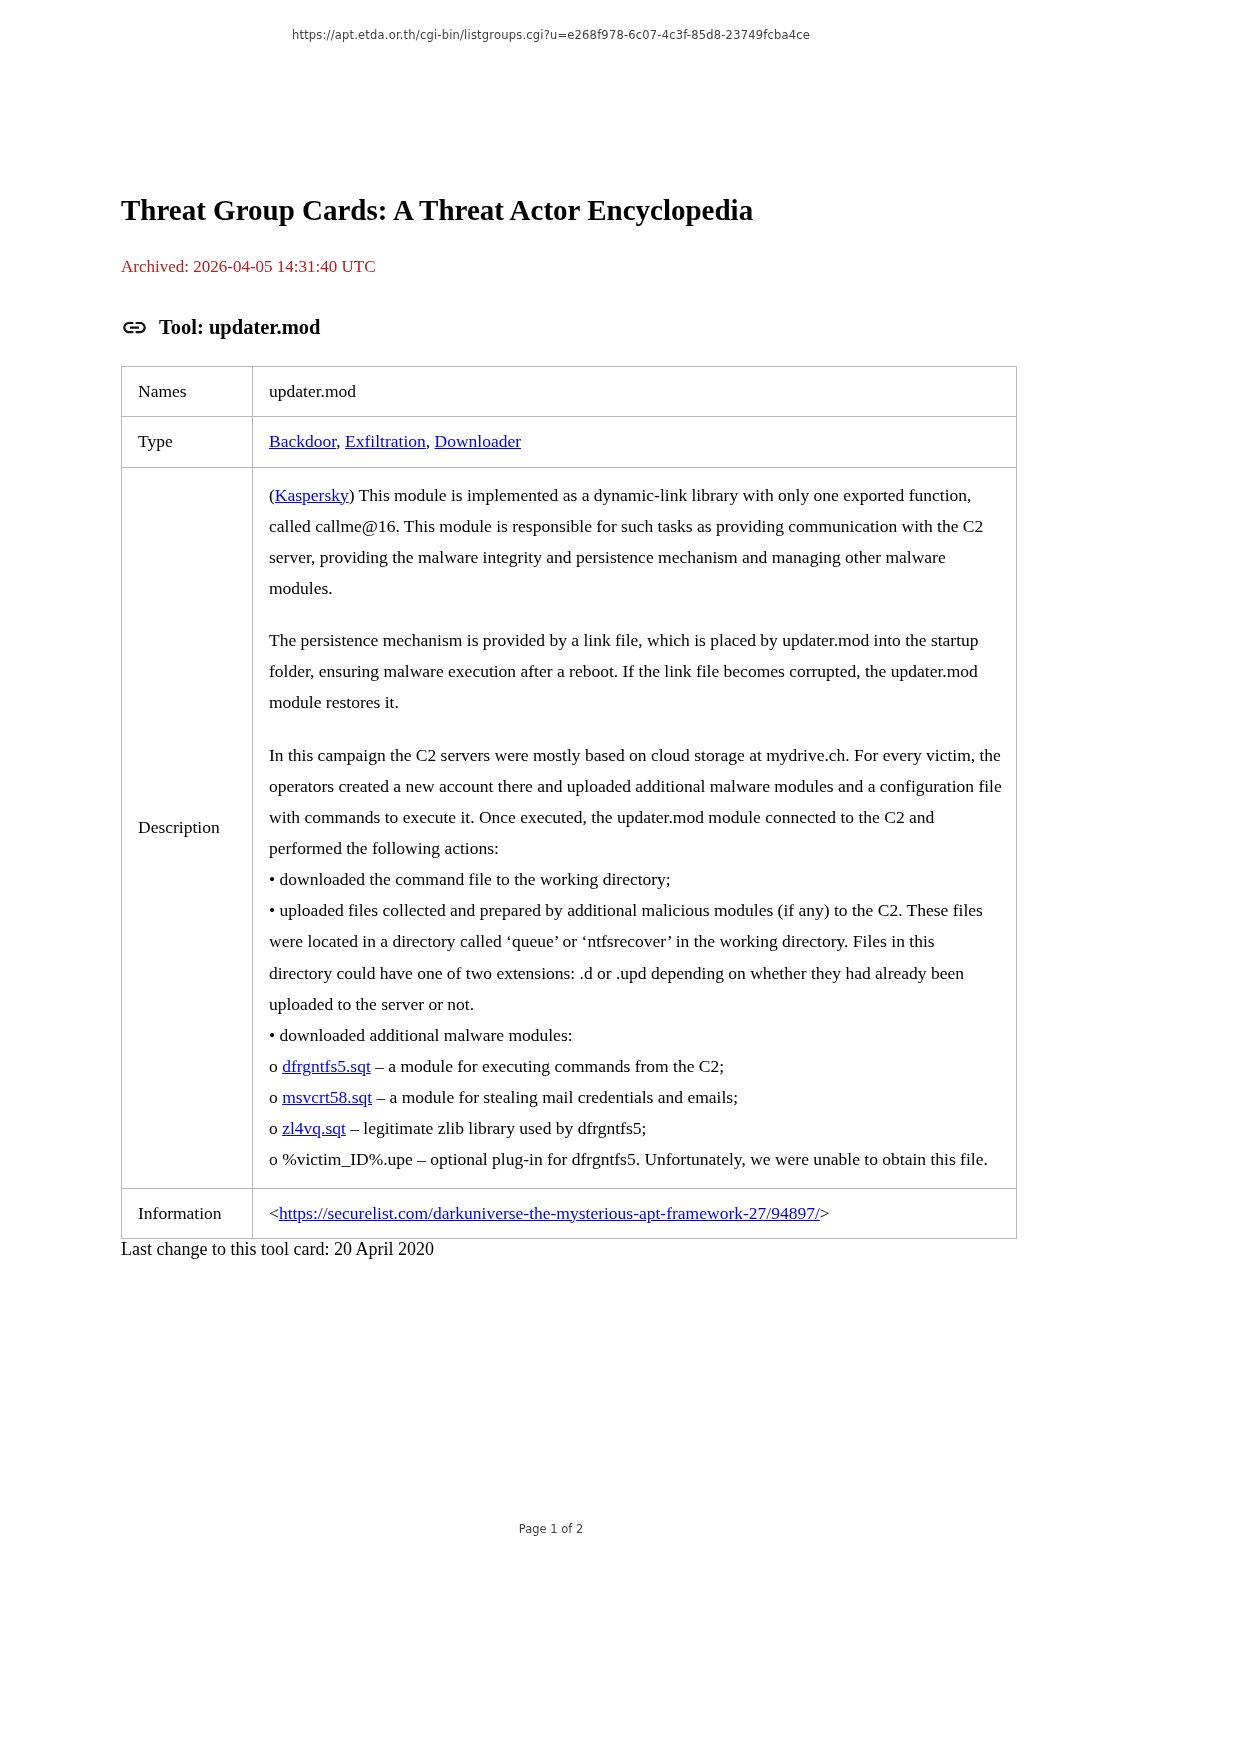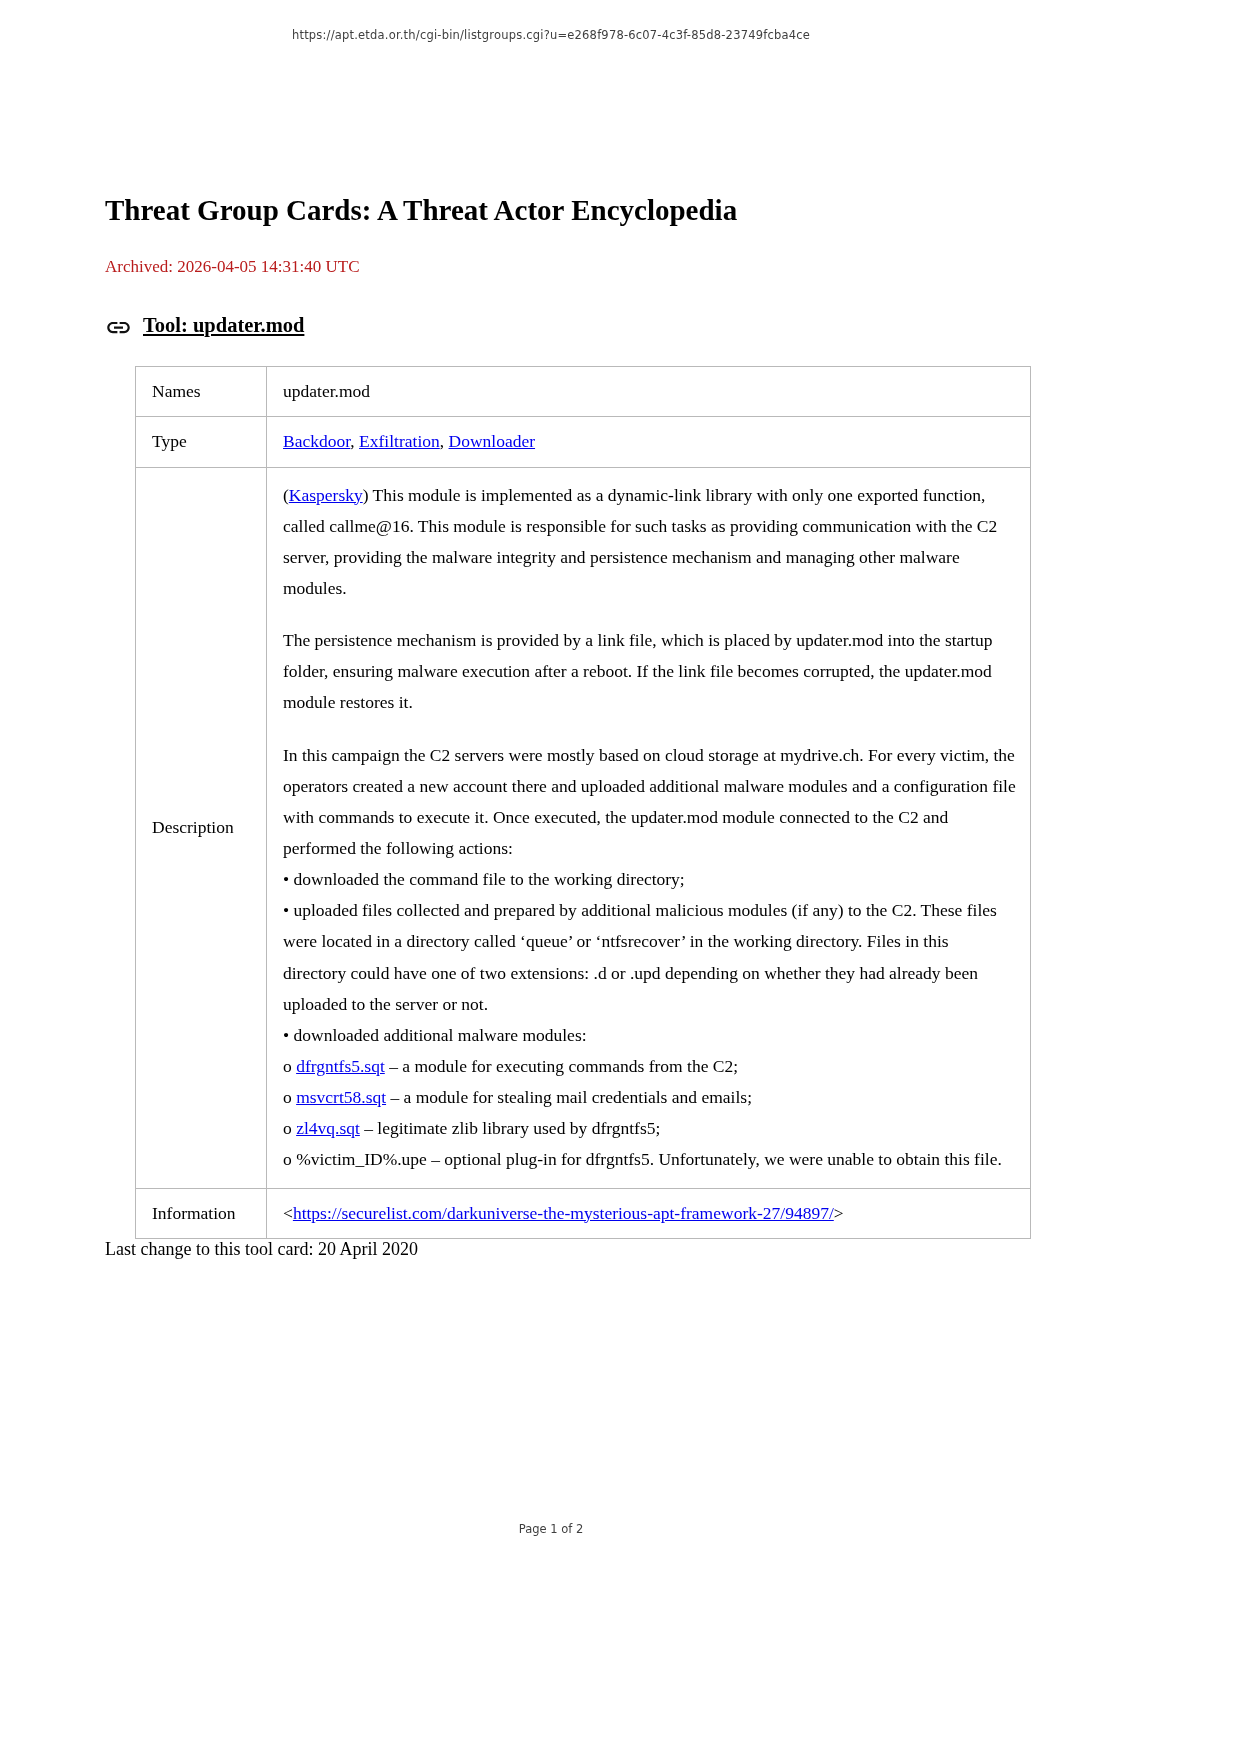--- a/index.html
+++ b/index.html
@@ -19,49 +19,48 @@
     font-family:"DejaVu Sans", sans-serif;
     font-size:11.5px; color:#3f3f3f; letter-spacing:.2px;
   }
   .print-footer {
     position:absolute; top:1522px; left:103px; width:896px;
     text-align:center;
     font-family:"DejaVu Sans", sans-serif;
     font-size:11.5px; color:#3f3f3f;
   }
 
-  .content { position:absolute; left:105px; top:0; width:896px; }
+  .content { position:absolute; left:121px; top:0; width:896px; }
 
   h1.page-title {
     margin-top:193px;
     font-size:29px; font-weight:700; line-height:1.2;
   }
   .archived {
     margin-top:29px;
     font-size:17px; color:#b91c1c;
   }
   .breadcrumb {
     margin-top:27px;
     font-size:18px;
   }
   .breadcrumb .bc-sep { margin:0 6px; color:#000; }
 
   .tool-heading {
     margin-top:37px;
-    display:flex; gap:11px;
-    font-size:20.5px; font-weight:700;text-decoration:underline;
+    display:flex; align-items:center; gap:11px;
+    font-size:20.5px; font-weight:700;
   }
   .tool-heading .link-icon { display:inline-flex; }
 
   table.tool-table {
     margin-top:25px;
     width:100%;
     border-collapse:collapse;
     font-size:17.5px;
-    margin-left:30px;
   }
   table.tool-table td {
     border:1px solid #b9b9b9;
     padding:12px 14px 12px 16px;
     vertical-align:middle;
     line-height:1.45;
   }
   td.row-label { width:131px; }
   td.desc-cell { padding:20px 16px 24px 16px; }
   .para { line-height:1.78; }

